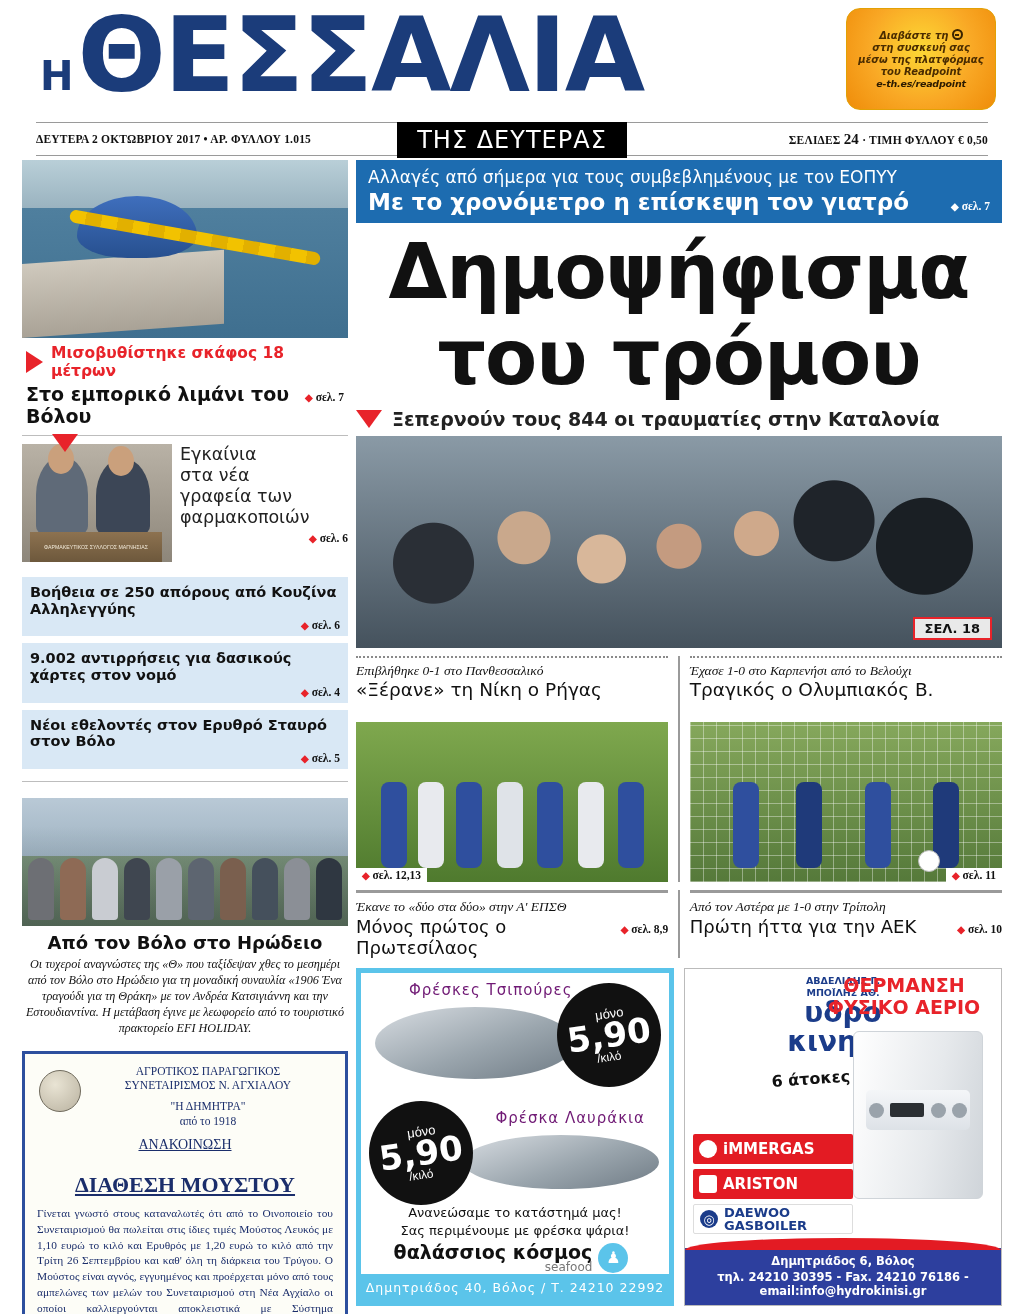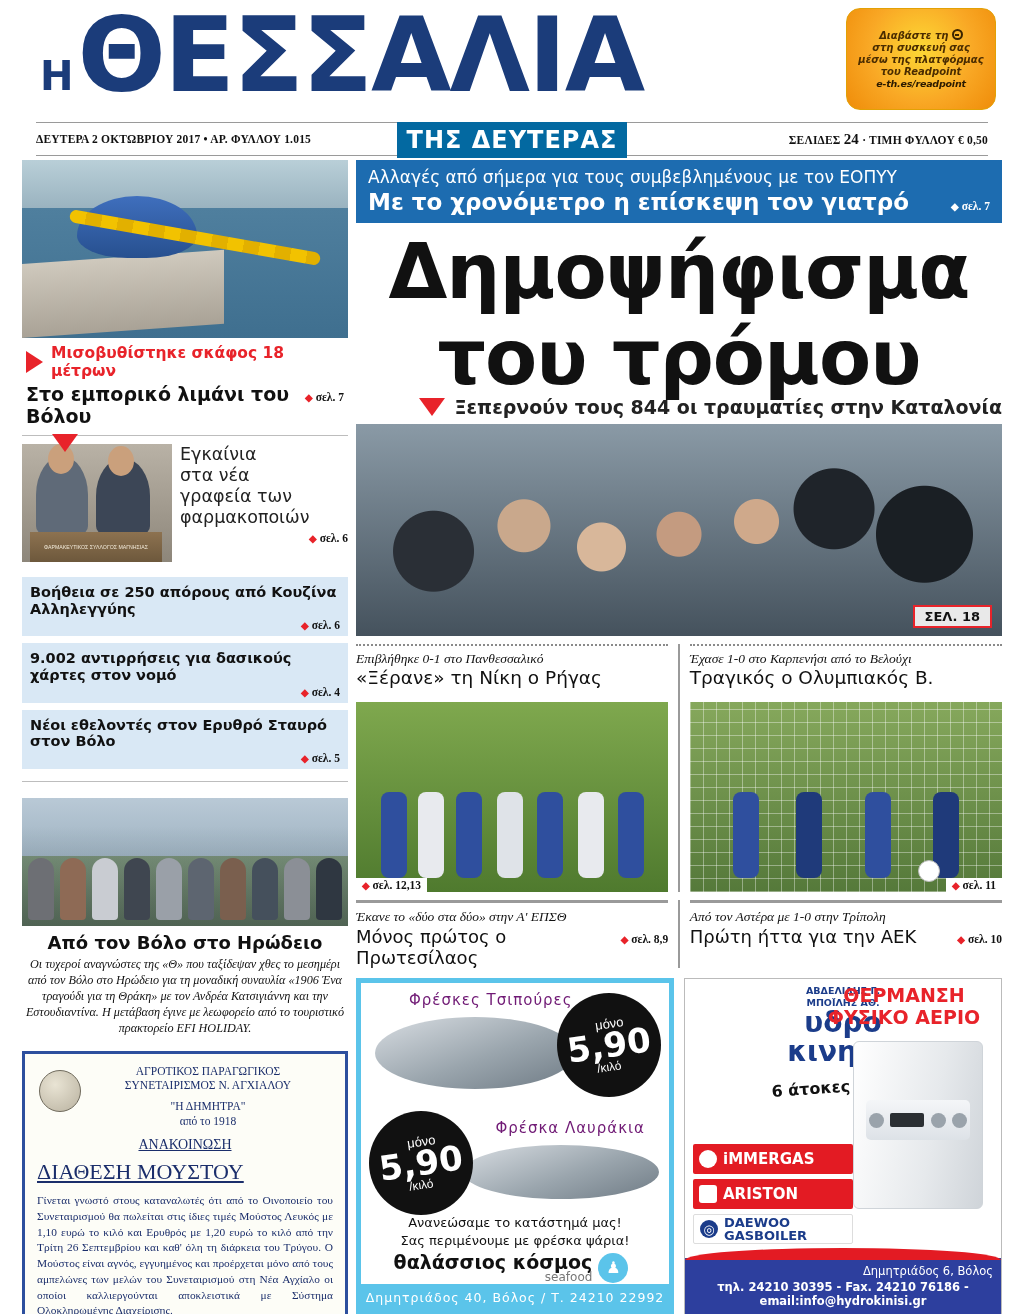--- a/index.html
+++ b/index.html
@@ -62,23 +62,23 @@
   }
   .date-left, .date-right {
     font-family: "Liberation Serif", serif;
     font-size: 11.5px; font-weight: 700; color: #111;
     letter-spacing: 0.2px;
   }
   .date-right .big { font-size: 15px; }
   .deuteras-badge {
     position: absolute; left: 50%; transform: translateX(-50%);
     top: -1px; height: 36px; min-width: 230px;
-    background: #0369a1; color: #fff;
+    background: #000000; color: #fff;
     display: flex; align-items: center; justify-content: center;
-    font-family: "DejaVu Sans", sans-serif; font-weight: 700;
+    font-family: "DejaVu Sans", sans-serif; font-weight: 400;
     font-size: 24px; letter-spacing: 1px;
   }
 
   
   .content { position: absolute; left:0; top: 160px; width: 1024px; }
   .col-left { position: absolute; left: 22px; top: 0; width: 326px; }
   .col-right { position: absolute; left: 356px; top: 0; width: 646px; }
 
   
   .photo { position: relative; overflow: hidden; background:#c8d6dd; }
@@ -215,22 +215,22 @@
   .dim-head .l, .dim-head .r {
     font-family:"Liberation Serif", serif; font-size:11.5px; color:#1b2e6b;
     line-height:1.3; text-align:center;
   }
   .dim-anak {
     text-align:center; margin-top:8px;
     font-family:"Liberation Serif", serif; font-size:14px; color:#1b2e6b;
     text-decoration: underline;
   }
   .dim-title {
-    text-align:left; margin-top:6px;
-    font-family:"Liberation Serif", serif; font-weight:400; font-size:22px;
+    text-align:center; margin-top:19px;
+    font-family:"Liberation Serif", serif; font-weight:700; font-size:22px;
     color:#1b2e6b; text-decoration: underline;
   }
   .dim-body {
     margin-top:8px; font-family:"Liberation Serif", serif;
     font-size:11.4px; color:#1b2e6b; line-height:1.38; text-align:justify;
   }
   .dim-hours-t {
     margin-top:8px; font-family:"Liberation Serif", serif; font-size:11.8px;
     color:#1b2e6b; text-decoration: underline; font-weight:700;
   }
@@ -253,21 +253,21 @@
   }
   .eopyy .selref { color:#fff; }
   .eopyy .selref .d { color:#fff; }
 
   .bighead {
     font-family:"DejaVu Sans", sans-serif; font-weight:700;
     font-size:76px; color:#111; line-height:0.98; letter-spacing:-1px;
     text-align:center; margin-top: 12px;
   }
   .subhead {
-    display:flex; align-items:center; gap:10px; margin-top: 0; padding-bottom:6px;justify-content:flex-end;
+    display:flex; align-items:center; gap:10px; margin-top: 12px; padding-bottom:6px;
   }
   .subhead .t {
     font-family:"DejaVu Sans", sans-serif; font-weight:700;
     font-size:19px; color:#222;
   }
 
   .mainphoto {
     height: 212px; position:relative; overflow:hidden;
     background: linear-gradient(#6b7d8c,#3d4a55);
   }
@@ -294,21 +294,21 @@
   .sportcol { flex:1; min-width:0; }
   .sport-top { border-top: 2.5px dotted #8a8a8a; padding-top:5px; }
   .sport-kick {
     font-family:"Liberation Serif", serif; font-style:italic;
     font-size:13.5px; color:#111;
   }
   .sport-head {
     font-family:"DejaVu Sans", sans-serif; font-size:18.5px; color:#111;
     margin-top:1px; line-height:1.1;
   }
-  .sportphoto { height:190px; margin-top:14px; position:relative; overflow:hidden; }
+  .sportphoto { height:160px; margin-top:22px; position:relative; overflow:hidden; }
   .pitch-a { background: linear-gradient(#7fa84e,#4f7a2e); }
   .pitch-b { background: linear-gradient(#86a85c,#55793a); }
   .sportphoto .pl {
     position:absolute; bottom:14px; width:26px; height:86px; border-radius:8px;
   }
   .sportphoto .goalnet{
     position:absolute; inset:0;
     background:
       repeating-linear-gradient(90deg, rgba(255,255,255,.38) 0 1px, transparent 1px 13px),
       repeating-linear-gradient(0deg, rgba(255,255,255,.38) 0 1px, transparent 1px 13px);
@@ -421,21 +421,21 @@
   }
   .brand.ariston .mark { border-radius:3px; }
   .hk-footer {
     position:absolute; left:0; right:0; bottom:0; background:#2d3f9e; color:#fff;
     padding:6px 8px 7px 8px;
   }
   .hk-footer::before{
     content:""; position:absolute; left:0; right:0; top:-10px; height:12px;
     background:#e31b23; border-radius:50% 50% 0 0 / 100% 100% 0 0;
   }
-  .hk-addr { text-align:right; font-family:"DejaVu Sans", sans-serif; font-weight:400; font-size:11.5px;}
+  .hk-addr { text-align:center; font-family:"DejaVu Sans", sans-serif; font-weight:700; font-size:11.5px;}
   .hk-tel  { text-align:center; font-family:"DejaVu Sans", sans-serif; font-weight:700; font-size:11.5px; margin-top:2px;}
 </style>
 </head>
 <body>
 
 <div class="page">
 
   <div class="masthead">
     <div class="logo-wrap">
       <div class="logo-eta">Η</div>

